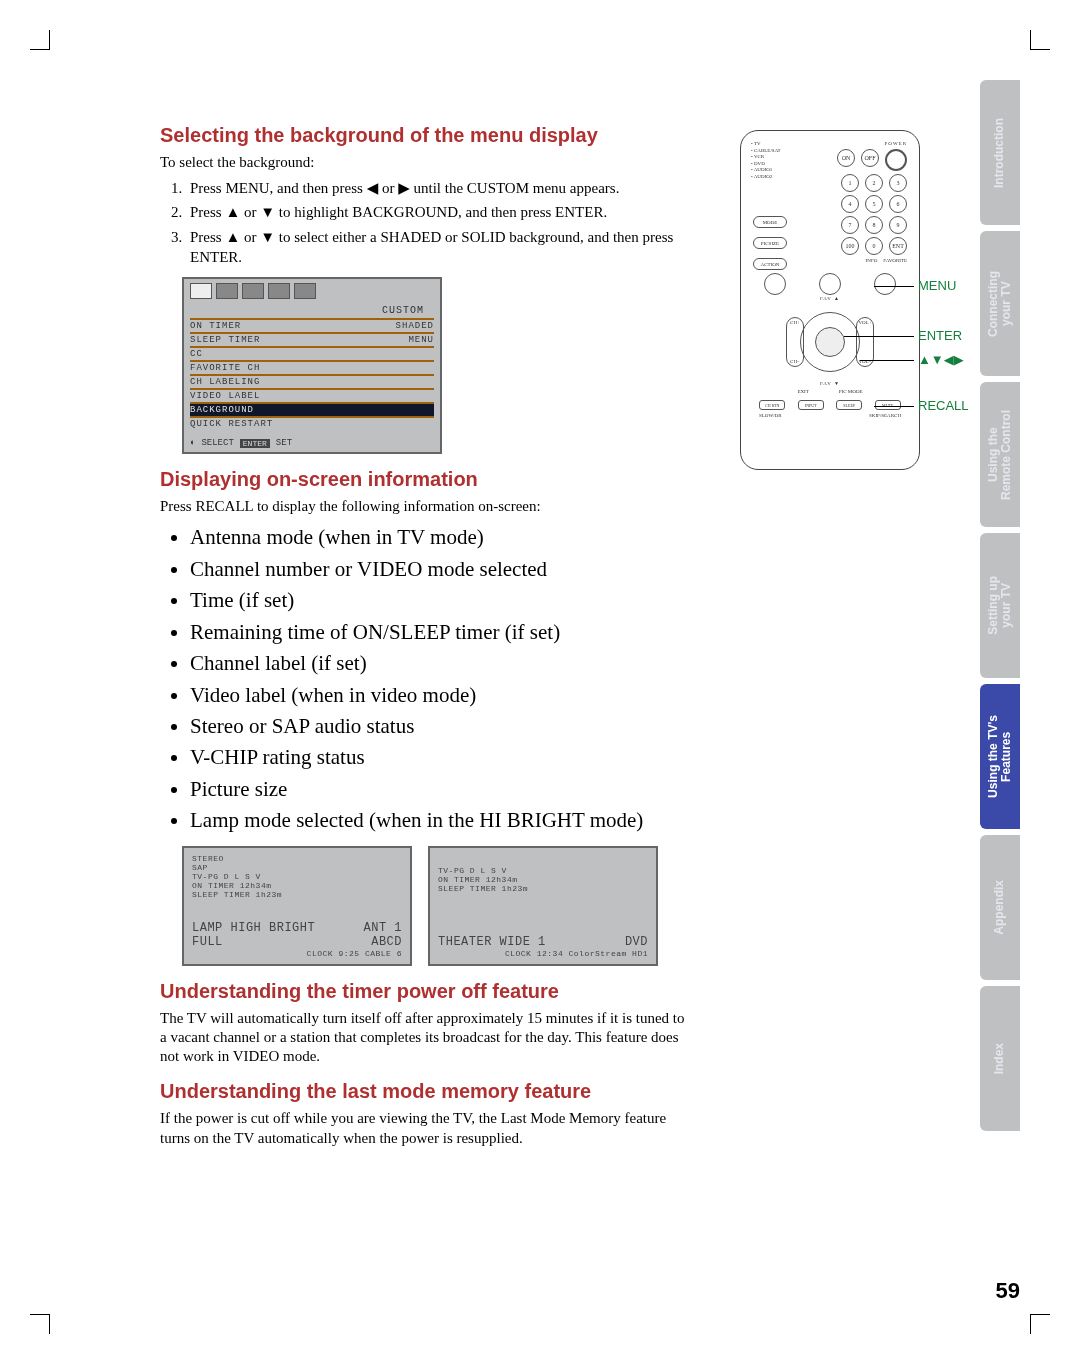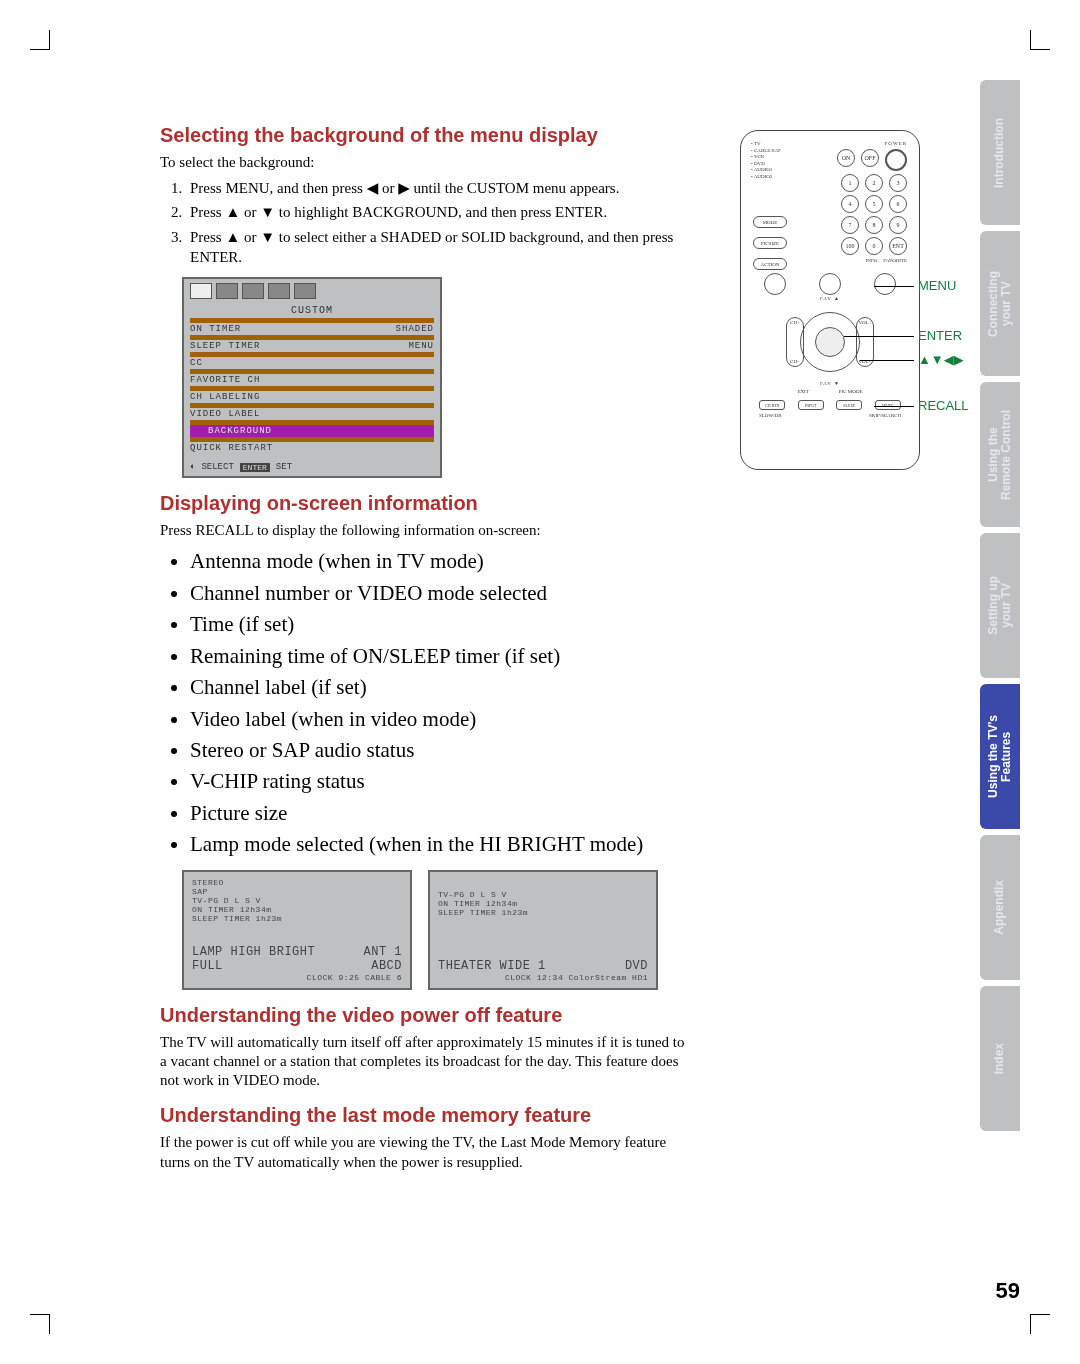--- a/index.html
+++ b/index.html
@@ -108,30 +108,30 @@
   }
   .osd-top {
     display: flex;
     gap: 4px;
     padding: 4px 6px;
   }
   .osd-tabicon {
     width: 22px; height: 16px; background: #888; border: 1px solid #555;
   }
   .osd-tabicon:first-child { background: #eee; }
-  .osd-title { text-align: center; font-size: 10px; letter-spacing: 1px; padding: 2px 16px; color: #333; }
+  .osd-title { text-align: right; font-size: 10px; letter-spacing: 1px; padding: 2px 16px; color: #333; }
   .osd-rows { padding: 0 6px 4px 6px; }
   .osd-row {
     display: flex; justify-content: space-between;
-    border-top: 5px solid #a16207;
+    border-top: 2px solid #a16207;
     padding: 1px 0;
     letter-spacing: 1px;
     text-align: center;
   }
-  .osd-row.hl { background: #a21caf; color: #e0e0e0; padding-left: 18px; }
+  .osd-row.hl { background: #0f172a; color: #e0e0e0; }
   .osd-foot {
     padding: 4px 6px;
     font-size: 9px;
     display: flex; gap: 6px; align-items: center;
   }
   .osd-foot .enter-badge {
     background: #444; color: #ddd; padding: 0 3px; font-size: 8px;
   }
 
   .info-panels {
@@ -456,21 +456,21 @@
         <div class="bot">
           <div class="botline">
               <span>THEATER WIDE 1</span>
               <span>DVD</span>
             </div>
           <div style="text-align:right;">CLOCK 12:34   ColorStream HD1</div>
         </div>
       </div>
     </div>
 
-    <h2 class="section">Understanding the video power off feature</h2>
+    <h2 class="section">Understanding the timer power off feature</h2>
     <p class="body">The TV will automatically turn itself off after approximately 15 minutes if it is tuned to a vacant channel or a station that completes its broadcast for the day. This feature does not work in VIDEO mode.</p>
 
     <h2 class="section">Understanding the last mode memory feature</h2>
     <p class="body">If the power is cut off while you are viewing the TV, the Last Mode Memory feature turns on the TV automatically when the power is resupplied.</p>
 
   </div>
 
   <div class="page-num">59</div>
 </div>
 

